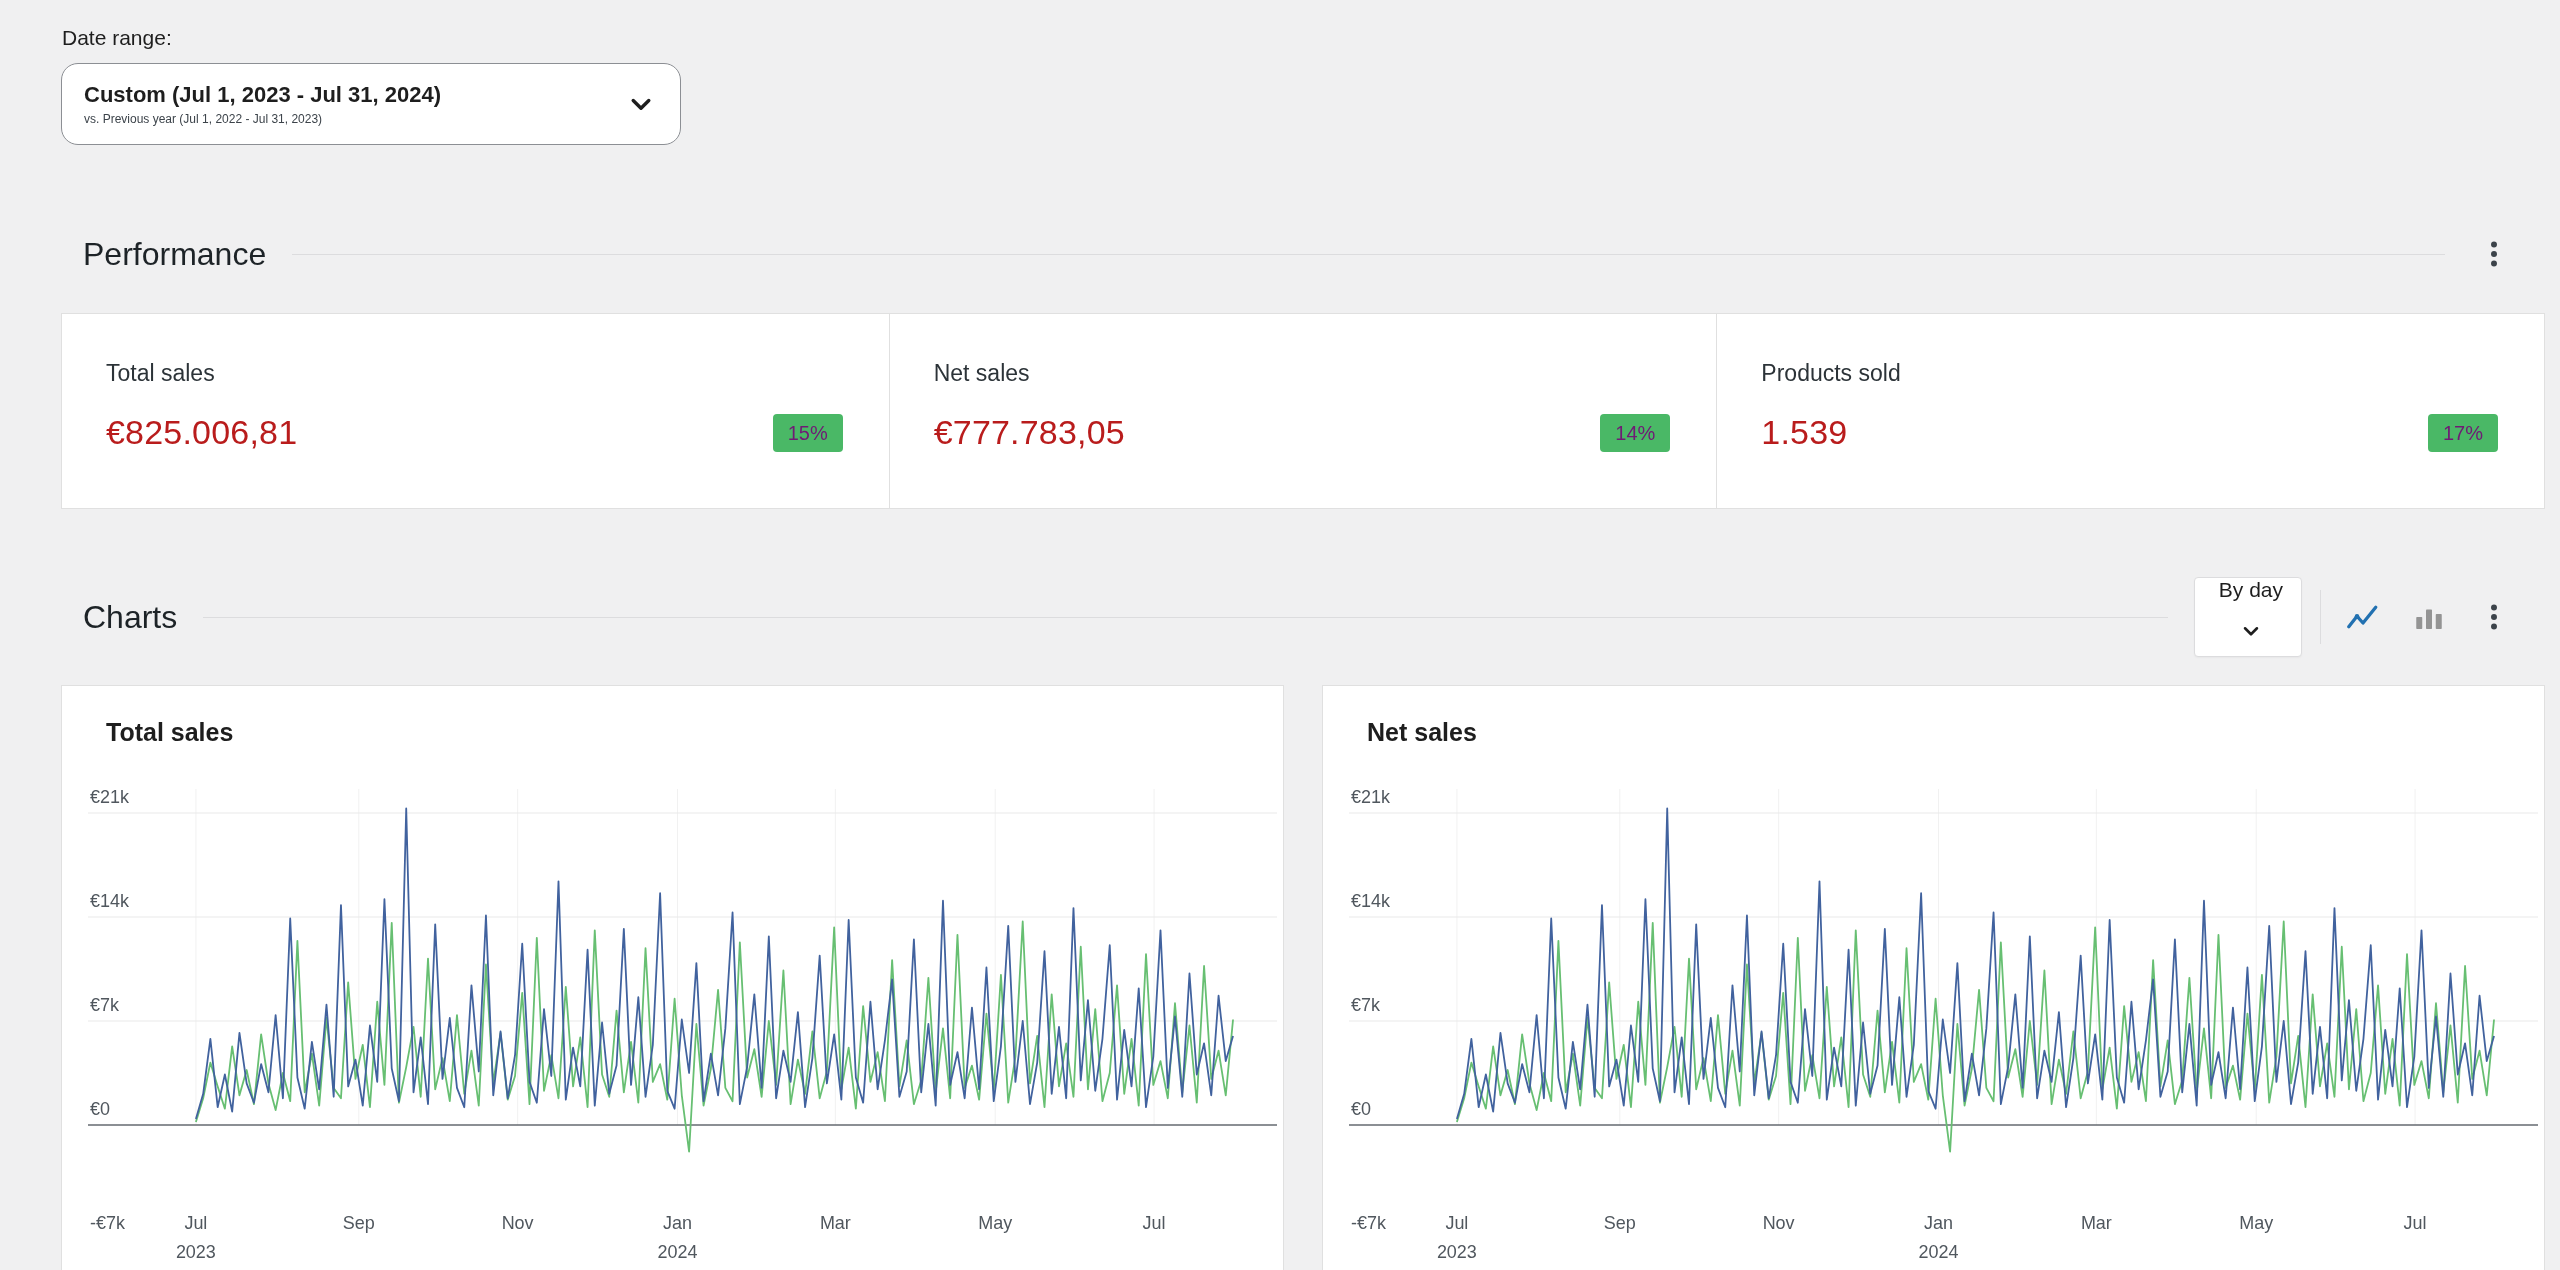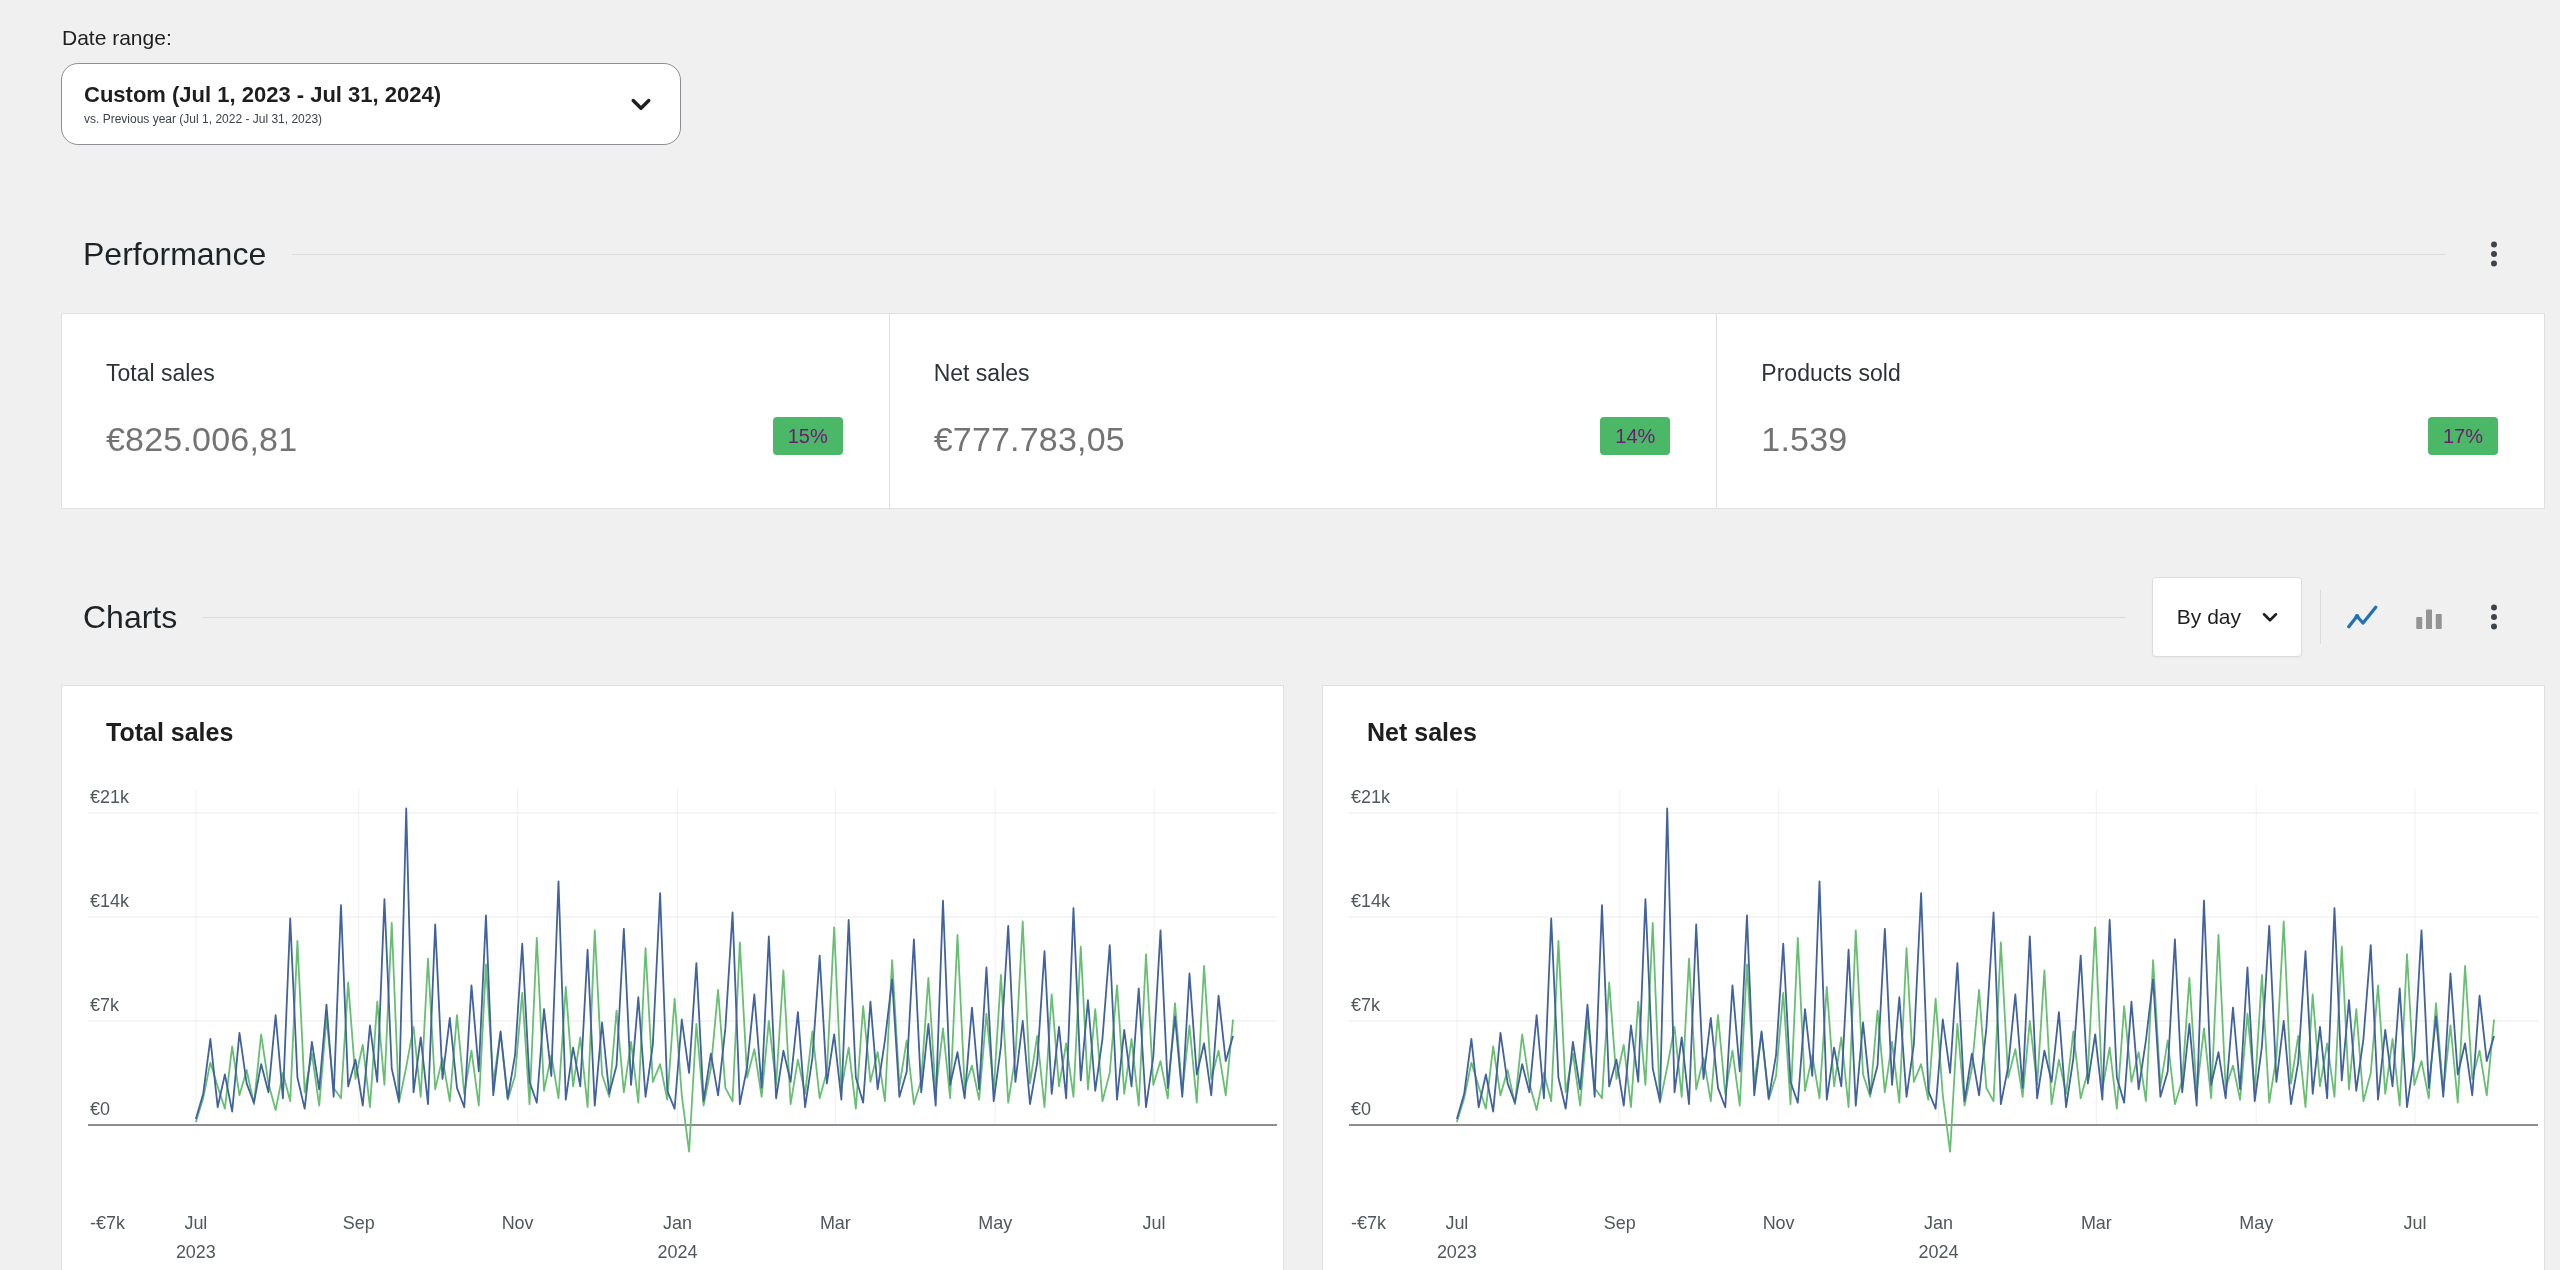--- a/index.html
+++ b/index.html
@@ -41,34 +41,34 @@
   .summary-row {
     display: flex; background: #fff; border: 1px solid #e0e0e0; height: 196px;
   }
   .summary-card {
     flex: 1; padding: 46px 46px 0 44px; text-decoration: none; color: inherit;
     border-left: 1px solid #e0e0e0; cursor: pointer; display: block;
   }
   .summary-card:first-child { border-left: none; }
   .card-label { font-size: 23px; color: #2c3338; margin-bottom: 26px; }
   .card-value-row { display: flex; align-items: center; justify-content: space-between; }
-  .card-value { font-size: 34px; font-weight: 400; color: #737373; letter-spacing: 0.2px; margin-top: 7px; }
+  .card-value { font-size: 34px; font-weight: 400; color: #b91c1c; letter-spacing: 0.2px; }
   .delta-badge {
     font-size: 20px; color: #701a75; padding: 9px 15px; border-radius: 4px; line-height: 1;
   }
   .delta-badge.positive { background: var(--badge-positive-bg, #4ab866); }
   .delta-badge.neutral { background: var(--badge-neutral-bg, #e0e0e0); }
 
   
   .controls { display: flex; align-items: center; gap: 18px; }
   .interval-select {
     display: flex; align-items: center; gap: 16px;
     background: #fff; border: 1px solid #dcdcde; border-radius: 4px;
     height: 80px; padding: 0 18px 0 24px; font-size: 21px; color: #1e1e1e;
-    cursor: pointer; font-family: inherit; box-shadow: 0 1px 2px rgba(0,0,0,0.04);
+    cursor: pointer; font-family: inherit; box-shadow: 0 1px 2px rgba(0,0,0,0.04); flex-direction: column;
   }
   .vdivider { width: 1px; height: 54px; background: #dcdcde; }
   .icon-btn {
     background: none; border: none; padding: 6px; cursor: pointer; display: flex;
     color: var(--inactive-icon-gray, #949494);
   }
   .icon-btn.active { color: var(--active-icon-blue, #2271b1); }
 
   
   .charts-row { display: flex; gap: 38px; }

